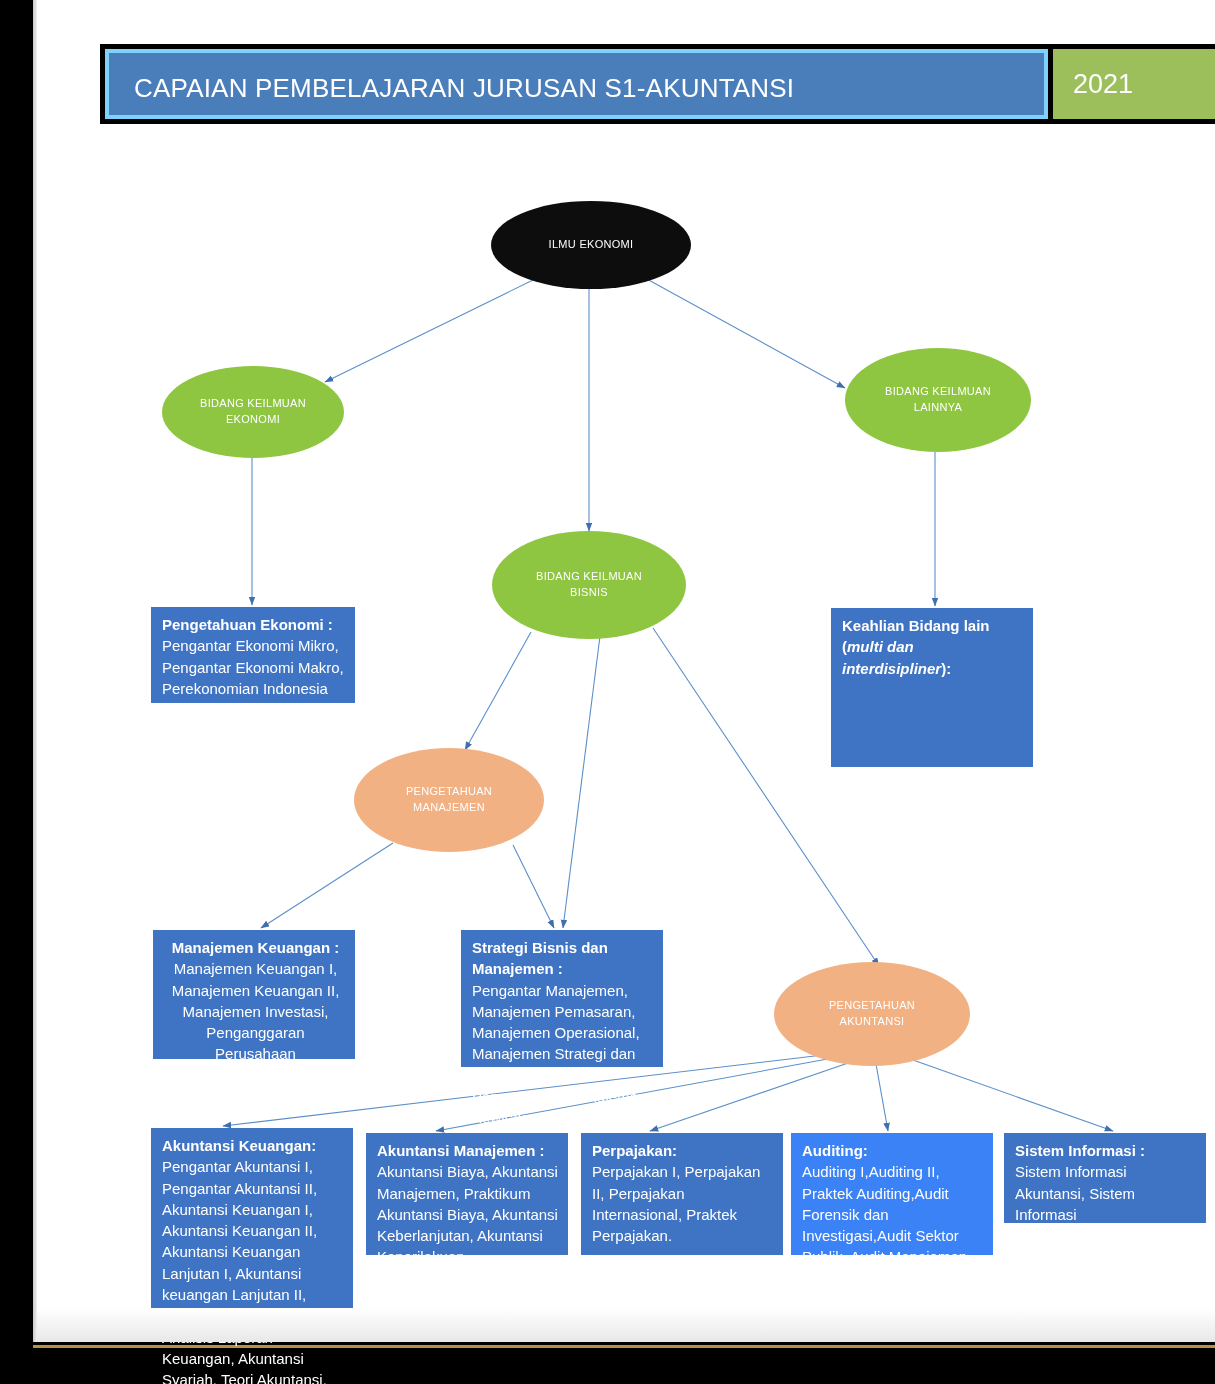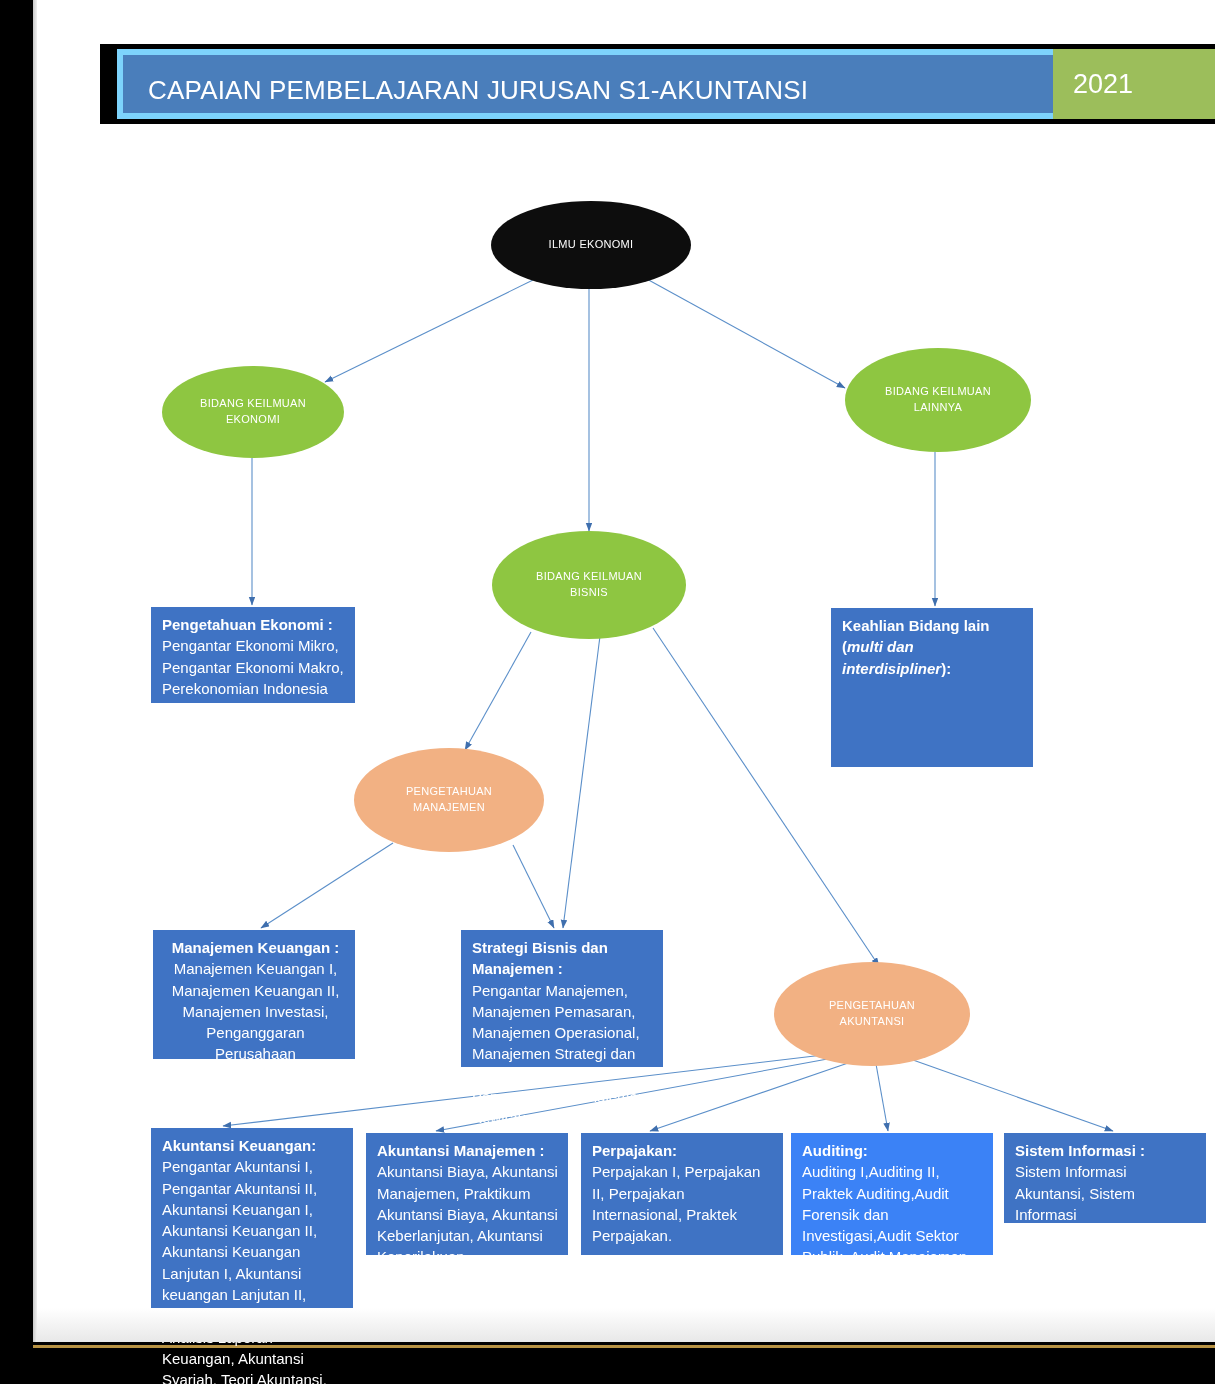--- a/index.html
+++ b/index.html
@@ -19,22 +19,22 @@
     position:absolute;left:33px;top:0;width:1182px;height:1342px;
     background:#ffffff;
   }
   #page-edge{position:absolute;left:33px;top:0;width:4px;height:1342px;
     background:linear-gradient(to right,#c9c9c9,#efefef);}
   #page-bottomshade{position:absolute;left:37px;bottom:42px;width:1178px;height:34px;
     background:linear-gradient(to bottom,#ffffff,#e8e8e8);}
 
   
   #banner{position:absolute;left:67px;top:44px;width:1148px;height:80px;background:#000;}
-  #banner-blue{position:absolute;left:17px;top:5px;width:943px;height:70px;
-      background:#4a7ebb;border:6px solid #7dd3fc;box-sizing:border-box;}
+  #banner-blue{position:absolute;left:5px;top:5px;width:943px;height:70px;
+      background:#4a7ebb;border:4px solid #7dd3fc;box-sizing:border-box;}
   #banner-title{position:absolute;left:25px;top:0;height:70px;line-height:70px;
       color:#ffffff;font-size:26px;letter-spacing:.2px;white-space:nowrap;}
   #banner-green{position:absolute;left:953px;top:5px;width:262px;height:70px;background:#9cbe5b;}
   #banner-year{position:absolute;left:20px;top:0;height:70px;line-height:70px;
       color:#ffffff;font-size:27px;}
 
   
   #canvas{position:absolute;left:0;top:0;width:1182px;height:1342px;}
   #edges{position:absolute;left:0;top:0;width:1182px;height:1342px;}
 

